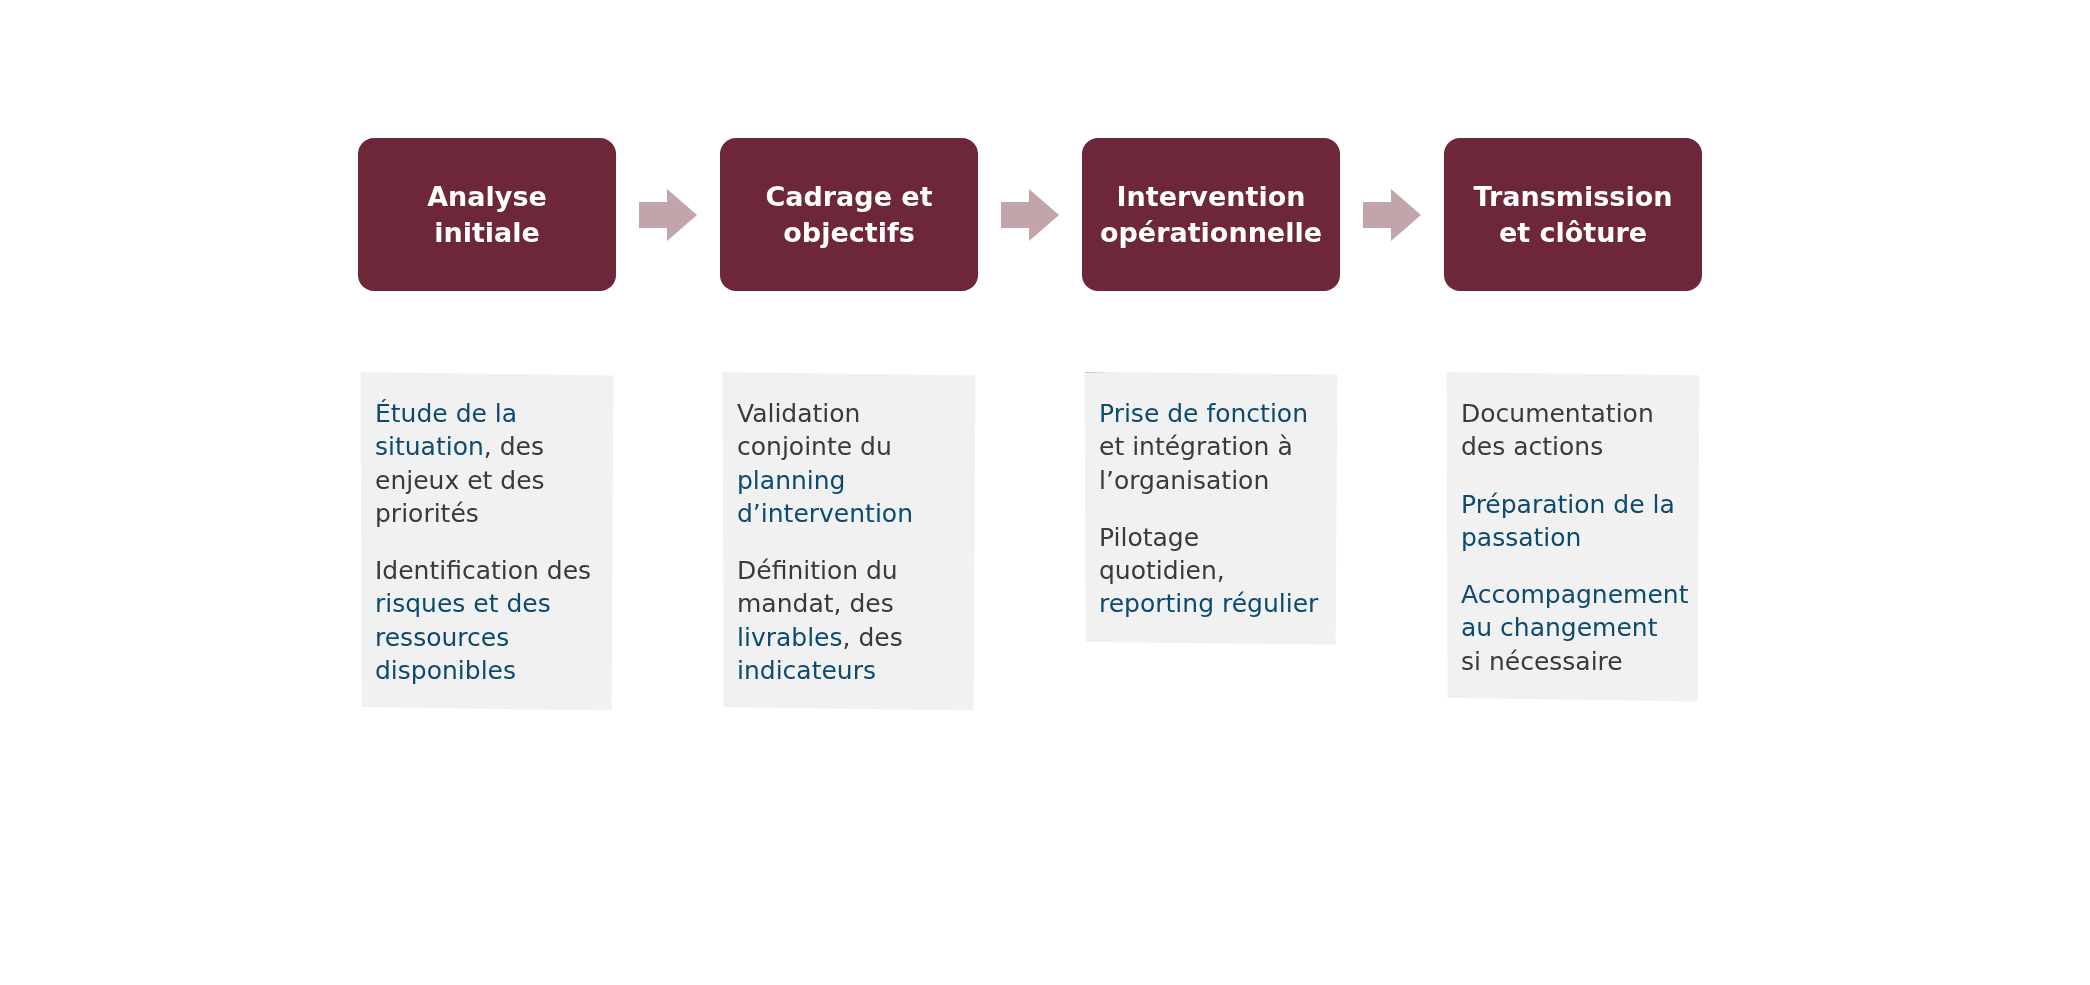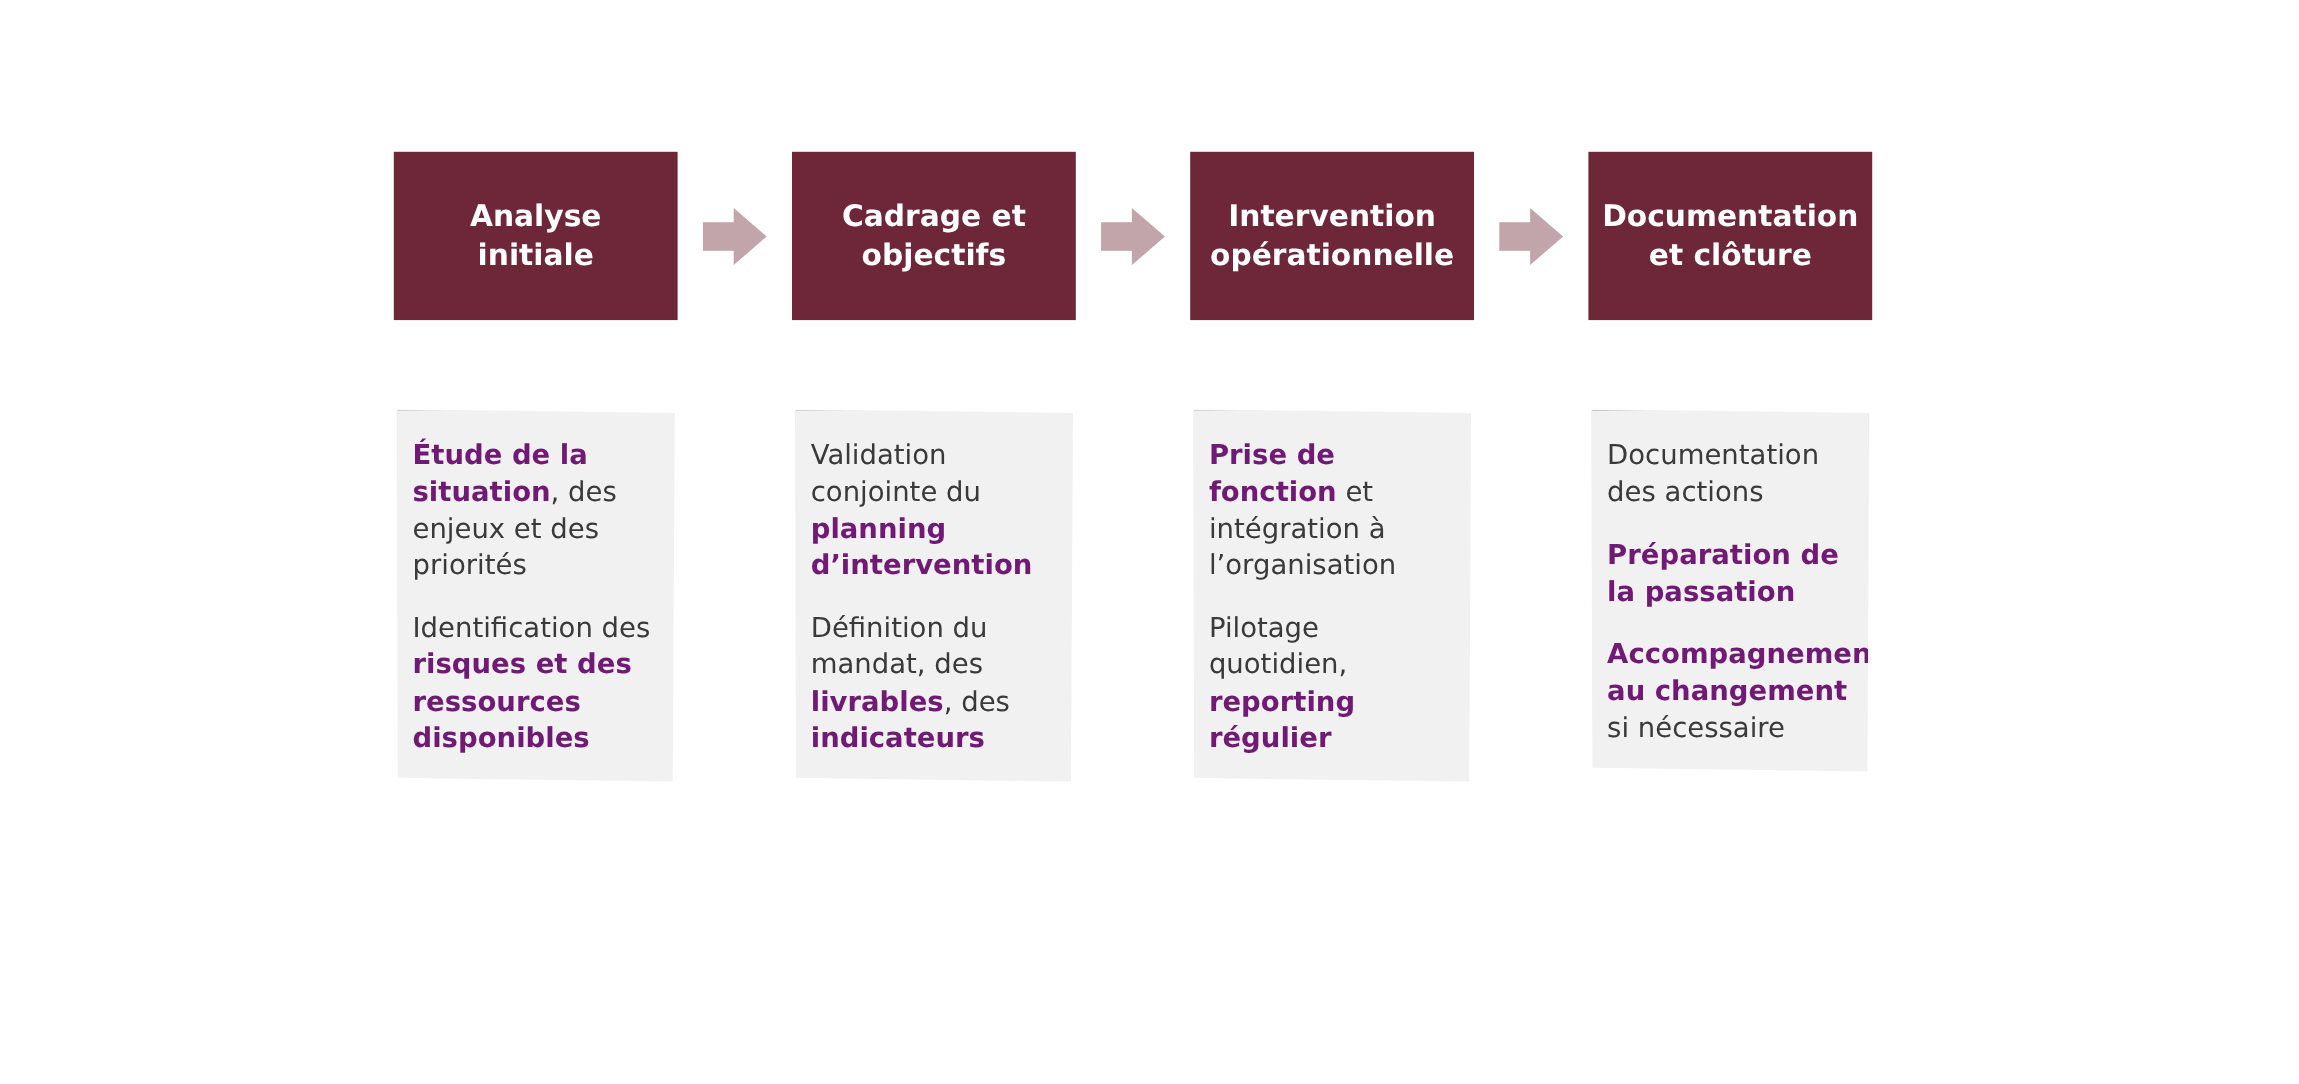--- a/index.html
+++ b/index.html
@@ -24,21 +24,21 @@
     position: absolute;
     left: 358px;
     top: 138px;
     display: flex;
     align-items: center;
   }
   .step-box {
     width: 258px;
     height: 153px;
     background: #6E2639;
-    border-radius: 0;
+    border-radius: 16px;
     display: flex;
     align-items: center;
     justify-content: center;
     text-align: center;
     color: #ffffff;
     font-weight: bold;
     font-size: 27px;
     line-height: 1.3;
     box-sizing: border-box;
     padding: 6px 14px;
@@ -107,22 +107,22 @@
     clip-path: polygon(1% 0.6%, 99% 1.6%, 98.3% 99%, 1.4% 98%);
     pointer-events: none;
   }
   .note p {
     margin: 0 0 24px 0;
   }
   .note p:last-child {
     margin-bottom: 0;
   }
   .note b {
-    color: #701a75;
-    font-weight: bold;
+    color: #0c4a6e;
+    font-weight: normal;
   }
 </style>
 </head>
 <body>
 
 <div id="stage">
 
   <div class="steps-row">
 
     <div class="step-box">
@@ -152,21 +152,21 @@
     </div>
 
     <div class="arrow-wrap">
       <div class="arrow">
         <div class="shaft"></div>
         <div class="head"></div>
       </div>
     </div>
 
     <div class="step-box">
-      <span>Documentation et clôture</span>
+      <span>Transmission et clôture</span>
     </div>
 
   </div>
 
   <div class="notes-row">
 
     <div class="note-slot">
       <div class="note">
         <p><b>Étude de la situation</b>, des enjeux et des priorités</p>
         <p>Identification des <b>risques et des ressources disponibles</b></p>

